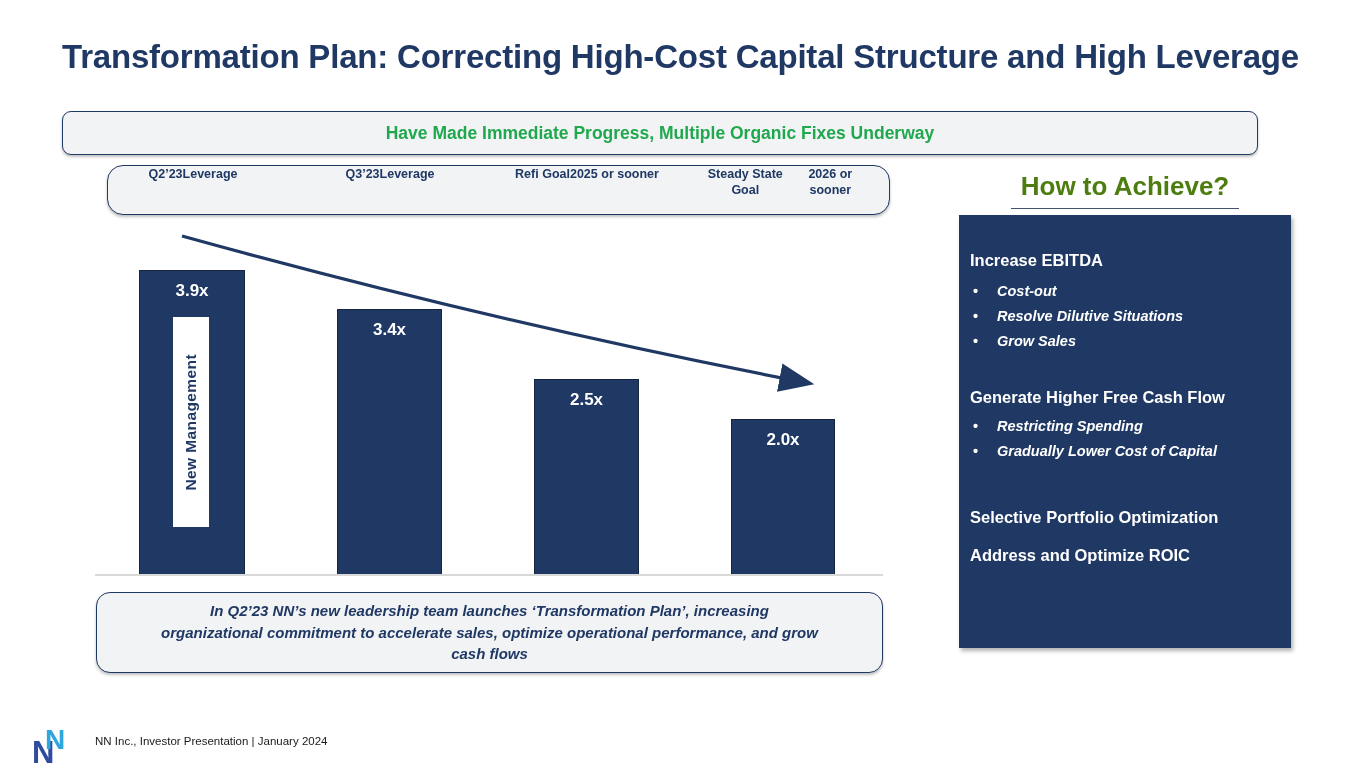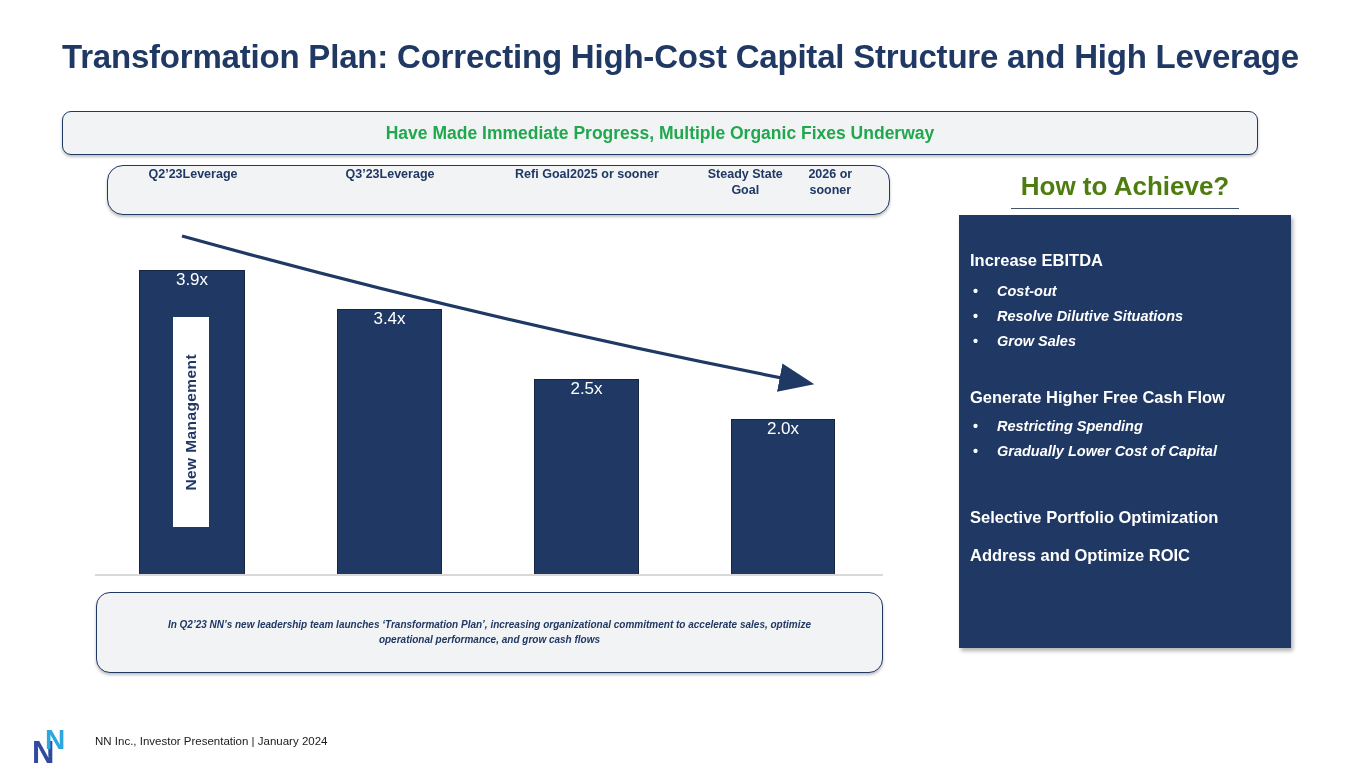--- a/index.html
+++ b/index.html
@@ -25,42 +25,42 @@
   }
   .tcol{
     position:absolute;top:0;height:100%;width:170px;
     display:flex;flex-direction:row;justify-content:center;
     text-align:center;font-size:12.5px;font-weight:700;color:#1F3864;line-height:16px;
   }
   .bar{
     position:absolute;background:#1F3864;box-shadow:0 0 0 1px #16263f inset;
   }
   .bar-label{
-    text-align:center;color:#ffffff;font-weight:400;font-size:17px;
+    margin-top:11px;text-align:center;color:#ffffff;font-weight:700;font-size:17px;
   }
   .annot{
     position:absolute;left:34px;top:47px;width:36px;height:210px;background:#ffffff;
     display:flex;align-items:center;justify-content:center;
   }
   .annot span{
     writing-mode:vertical-rl;transform:rotate(180deg);white-space:nowrap;
     font-size:15.5px;font-weight:700;color:#1F3864;letter-spacing:0.4px;
   }
   .baseline{
     position:absolute;left:95px;top:574px;width:788px;height:2px;background:#D9D9D9;
   }
   .arrow-svg{
     position:absolute;left:0;top:0;pointer-events:none;
   }
   .callout{
     position:absolute;left:96px;top:592px;width:787px;height:81px;box-sizing:border-box;
     background:#F2F3F4;border:1.5px solid #1F3864;border-radius:14px;
     box-shadow:0 2px 3px rgba(0,0,0,0.25);
     display:flex;align-items:center;justify-content:center;text-align:center;
-    padding:0 64px;font-size:10px;font-weight:700;font-style:italic;color:#1F3864;line-height:1.45;
+    padding:0 64px;font-size:15px;font-weight:700;font-style:italic;color:#1F3864;line-height:1.45;
   }
   .achieve-heading-wrap{
     position:absolute;left:959px;top:171px;width:332px;text-align:center;
   }
   .achieve-heading{
     display:inline-block;font-size:26px;font-weight:700;color:#4d7c0f;
     padding:0 10px 6px 10px;border-bottom:1.5px solid #44546A;
   }
   .panel{
     position:absolute;left:959px;top:215px;width:332px;height:433px;box-sizing:border-box;

